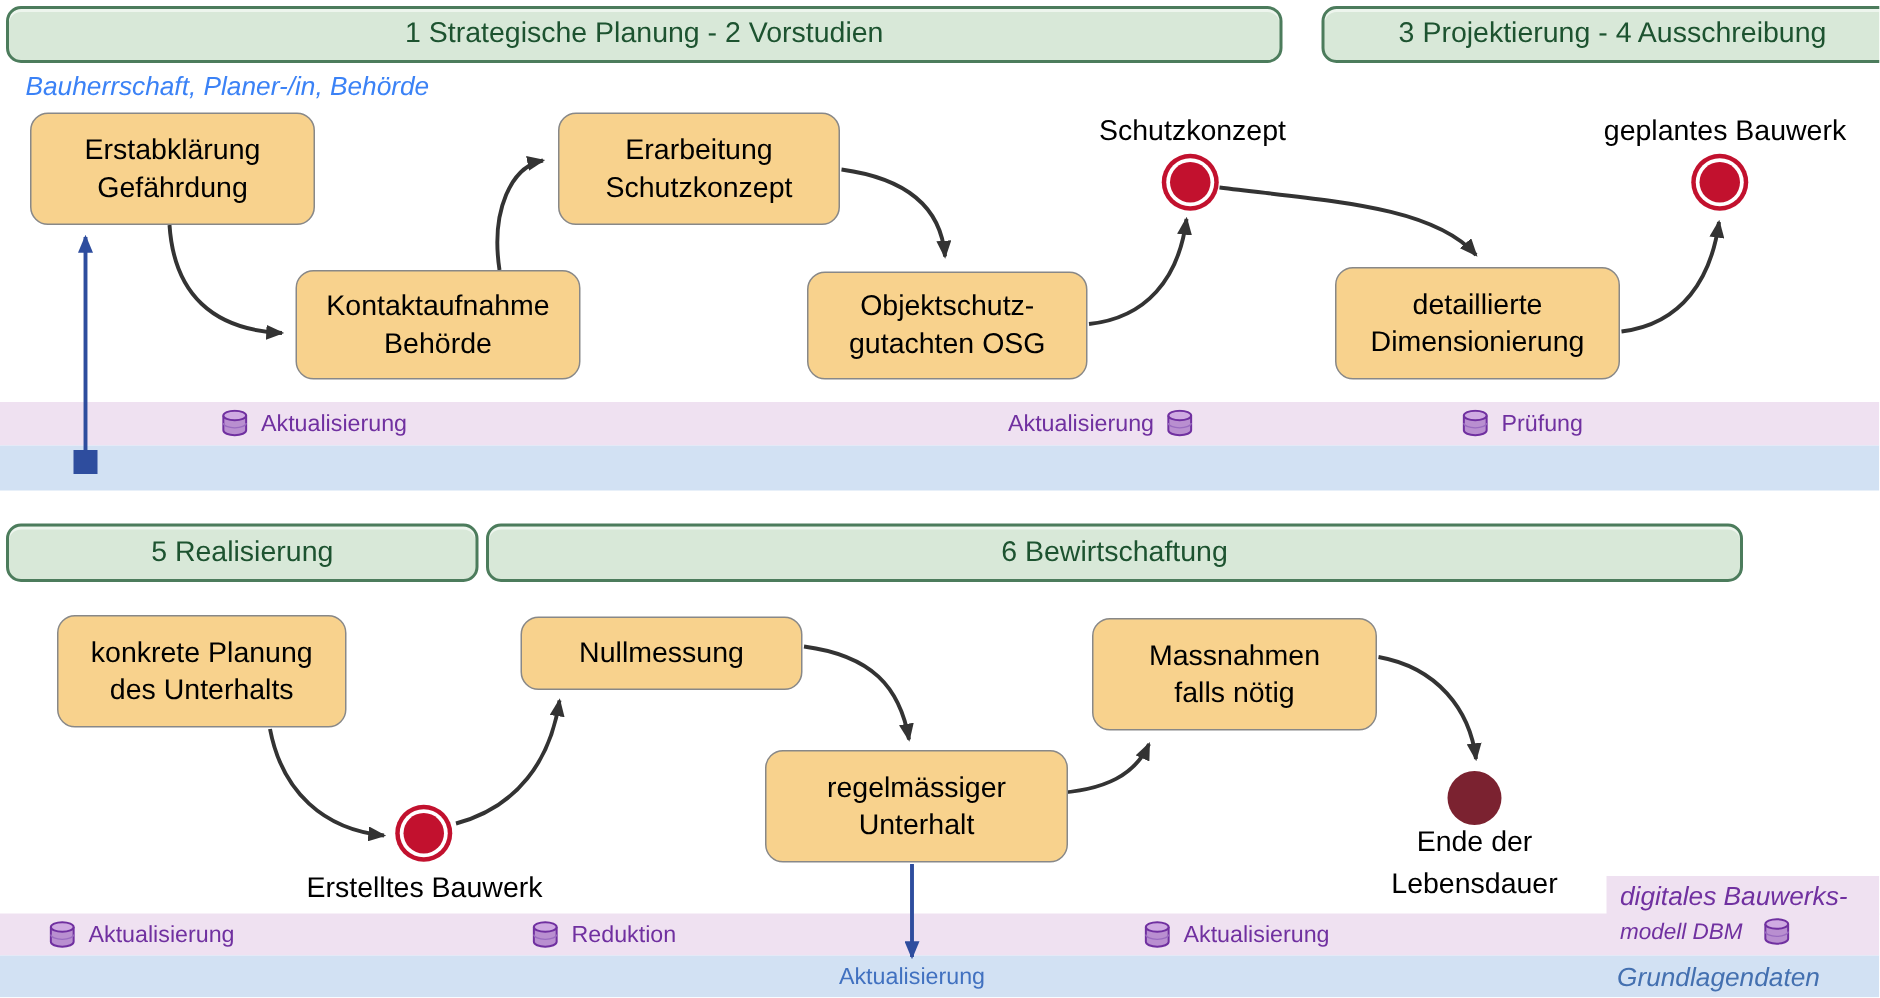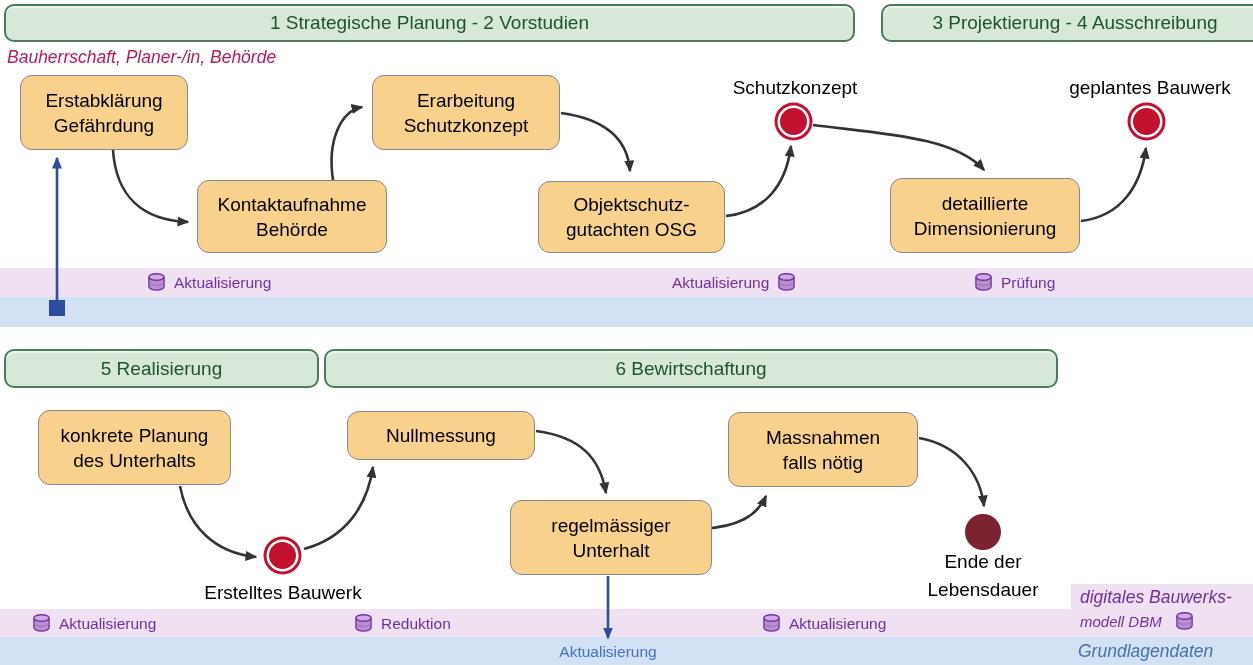--- a/index.html
+++ b/index.html
@@ -9,39 +9,39 @@
   }
   
   .phase{
     position:absolute;box-sizing:border-box;border:2.5px solid #4c7c5c;background:#d8e8d8;
     border-radius:10px;display:flex;align-items:center;justify-content:center;
     font-weight:normal;font-size:19px;color:#1d5330;box-shadow:inset 0 2px 0 rgba(255,255,255,.55);
   }
   .phase-1{left:4px;top:4px;width:851px;height:38px;}
   .phase-2{left:861px;top:4px;width:388px;height:38px;margin-left:20px;}
   .phase-3{left:4px;top:349px;width:315px;height:39px;}
-  .phase-4{left:324px;top:349px;width:734px;height:39px;}
-  
-  .actors{position:absolute;left:7px;top:47px;font-size:17.5px;font-style:italic;color:#be185d;}
+  .phase-4{left:324px;top:349px;width:838px;height:39px;}
+  
+  .actors{position:absolute;left:17px;top:47px;font-size:17.5px;font-style:italic;color:#3b82f6;}
   
   .band{position:absolute;left:0;width:1253px;}
   .band-purple{background:#efe1f1;}
   .band-blue{background:#d2e1f3;}
   .band-p1{top:268px;height:29px;}
   .band-b1{top:297px;height:30px;}
   .band-p2{top:609px;height:28px;}
   .band-b2{top:637px;height:28px;}
   .pink-patch{position:absolute;left:1071px;top:584px;width:182px;height:26px;background:#efe1f1;}
   
   .pbox{
     position:absolute;box-sizing:border-box;background:#f8d28d;border:1.5px solid #888;
     border-radius:12px;display:flex;align-items:center;justify-content:center;text-align:center;
     font-size:19px;line-height:25px;color:#000;white-space:pre-line;
   }
-  .bx-a{left:20px;top:75px;width:168px;height:75px;}
+  .bx-a{left:20px;top:75px;width:190px;height:75px;}
   .bx-b{left:197px;top:180px;width:190px;height:73px;}
   .bx-c{left:372px;top:75px;width:188px;height:75px;}
   .bx-d{left:538px;top:181px;width:187px;height:72px;}
   .bx-f{left:890px;top:178px;width:190px;height:75px;}
   .bx-h{left:38px;top:410px;width:193px;height:75px;}
   .bx-j{left:347px;top:411px;width:188px;height:49px;}
   .bx-k{left:510px;top:500px;width:202px;height:75px;}
   .bx-i{left:728px;top:412px;width:190px;height:75px;}
   
   .ms-red{position:absolute;width:27px;height:27px;border-radius:50%;background:#c2112e;

